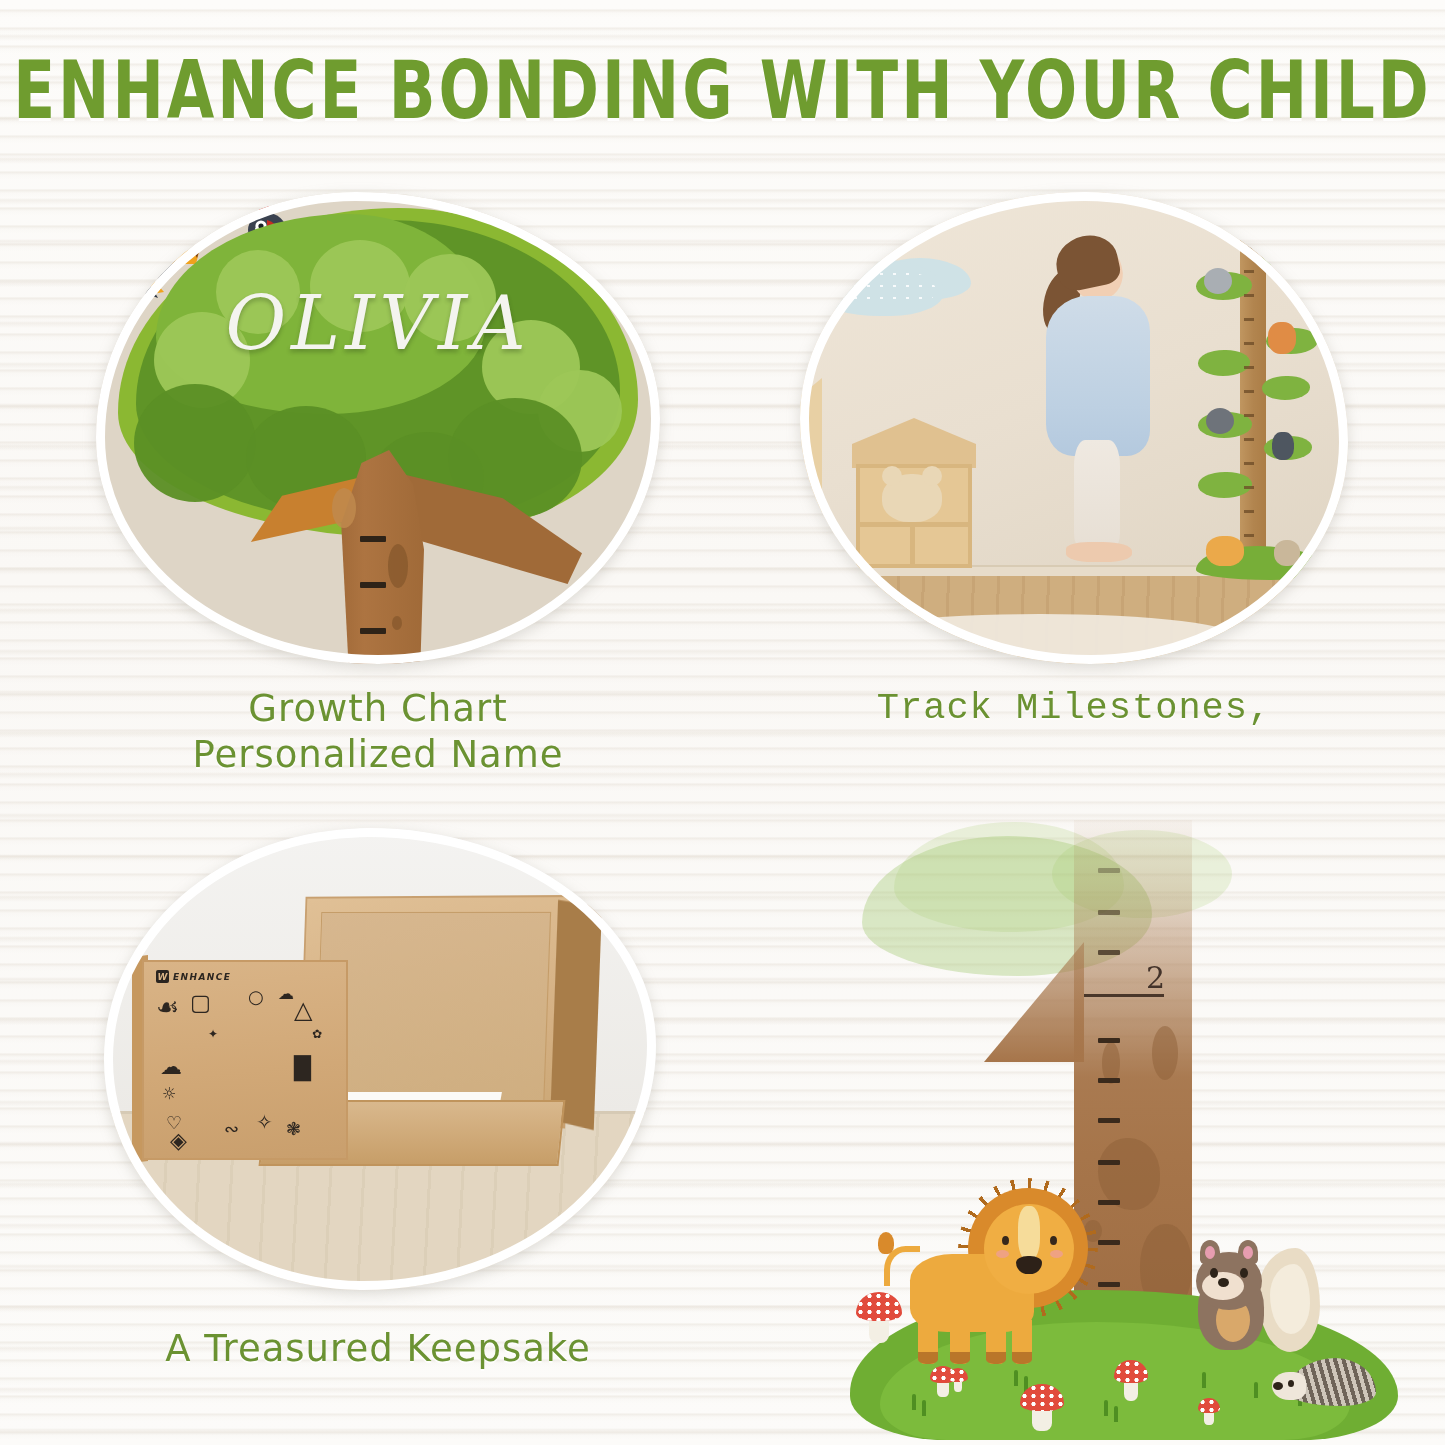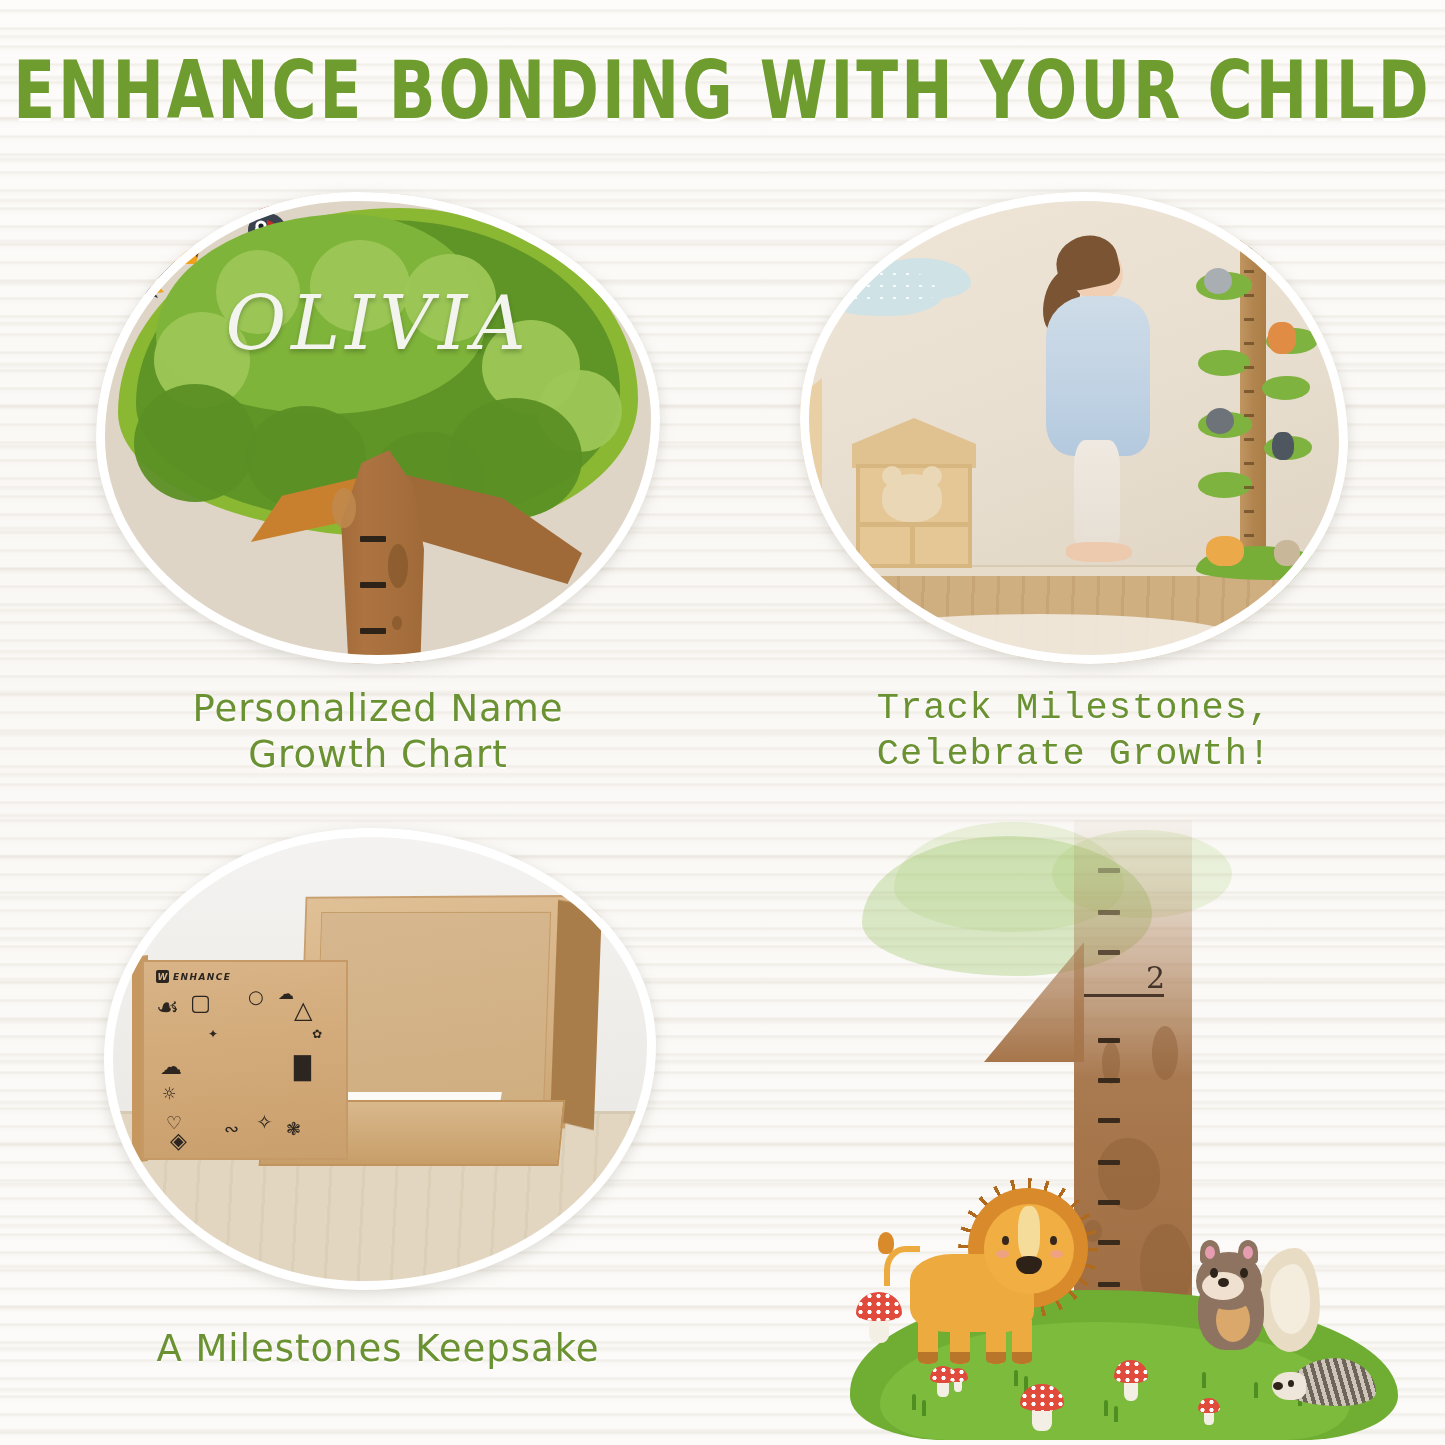--- a/index.html
+++ b/index.html
@@ -809,26 +809,25 @@
       <div class="cap"></div>
         <div class="stem"></div>
     </div>
     <div class="mushroom" style="left:352px; bottom:16px; width:22px; height:26px;">
       <div class="cap"></div>
         <div class="stem"></div>
     </div>
   </div>
 
   <div class="caption" id="caption-1">
+    <div>Growth Chart</div>
     <div>Personalized Name</div>
-    <div>Growth Chart</div>
   </div>
 
   <div class="caption" id="caption-2">
     <div>Track Milestones,</div>
-    <div>Celebrate Growth!</div>
   </div>
 
   <div class="caption" id="caption-3">
-    <div>A Milestones Keepsake</div>
+    <div>A Treasured Keepsake</div>
   </div>
 
 </div>
 
 </body></html>

